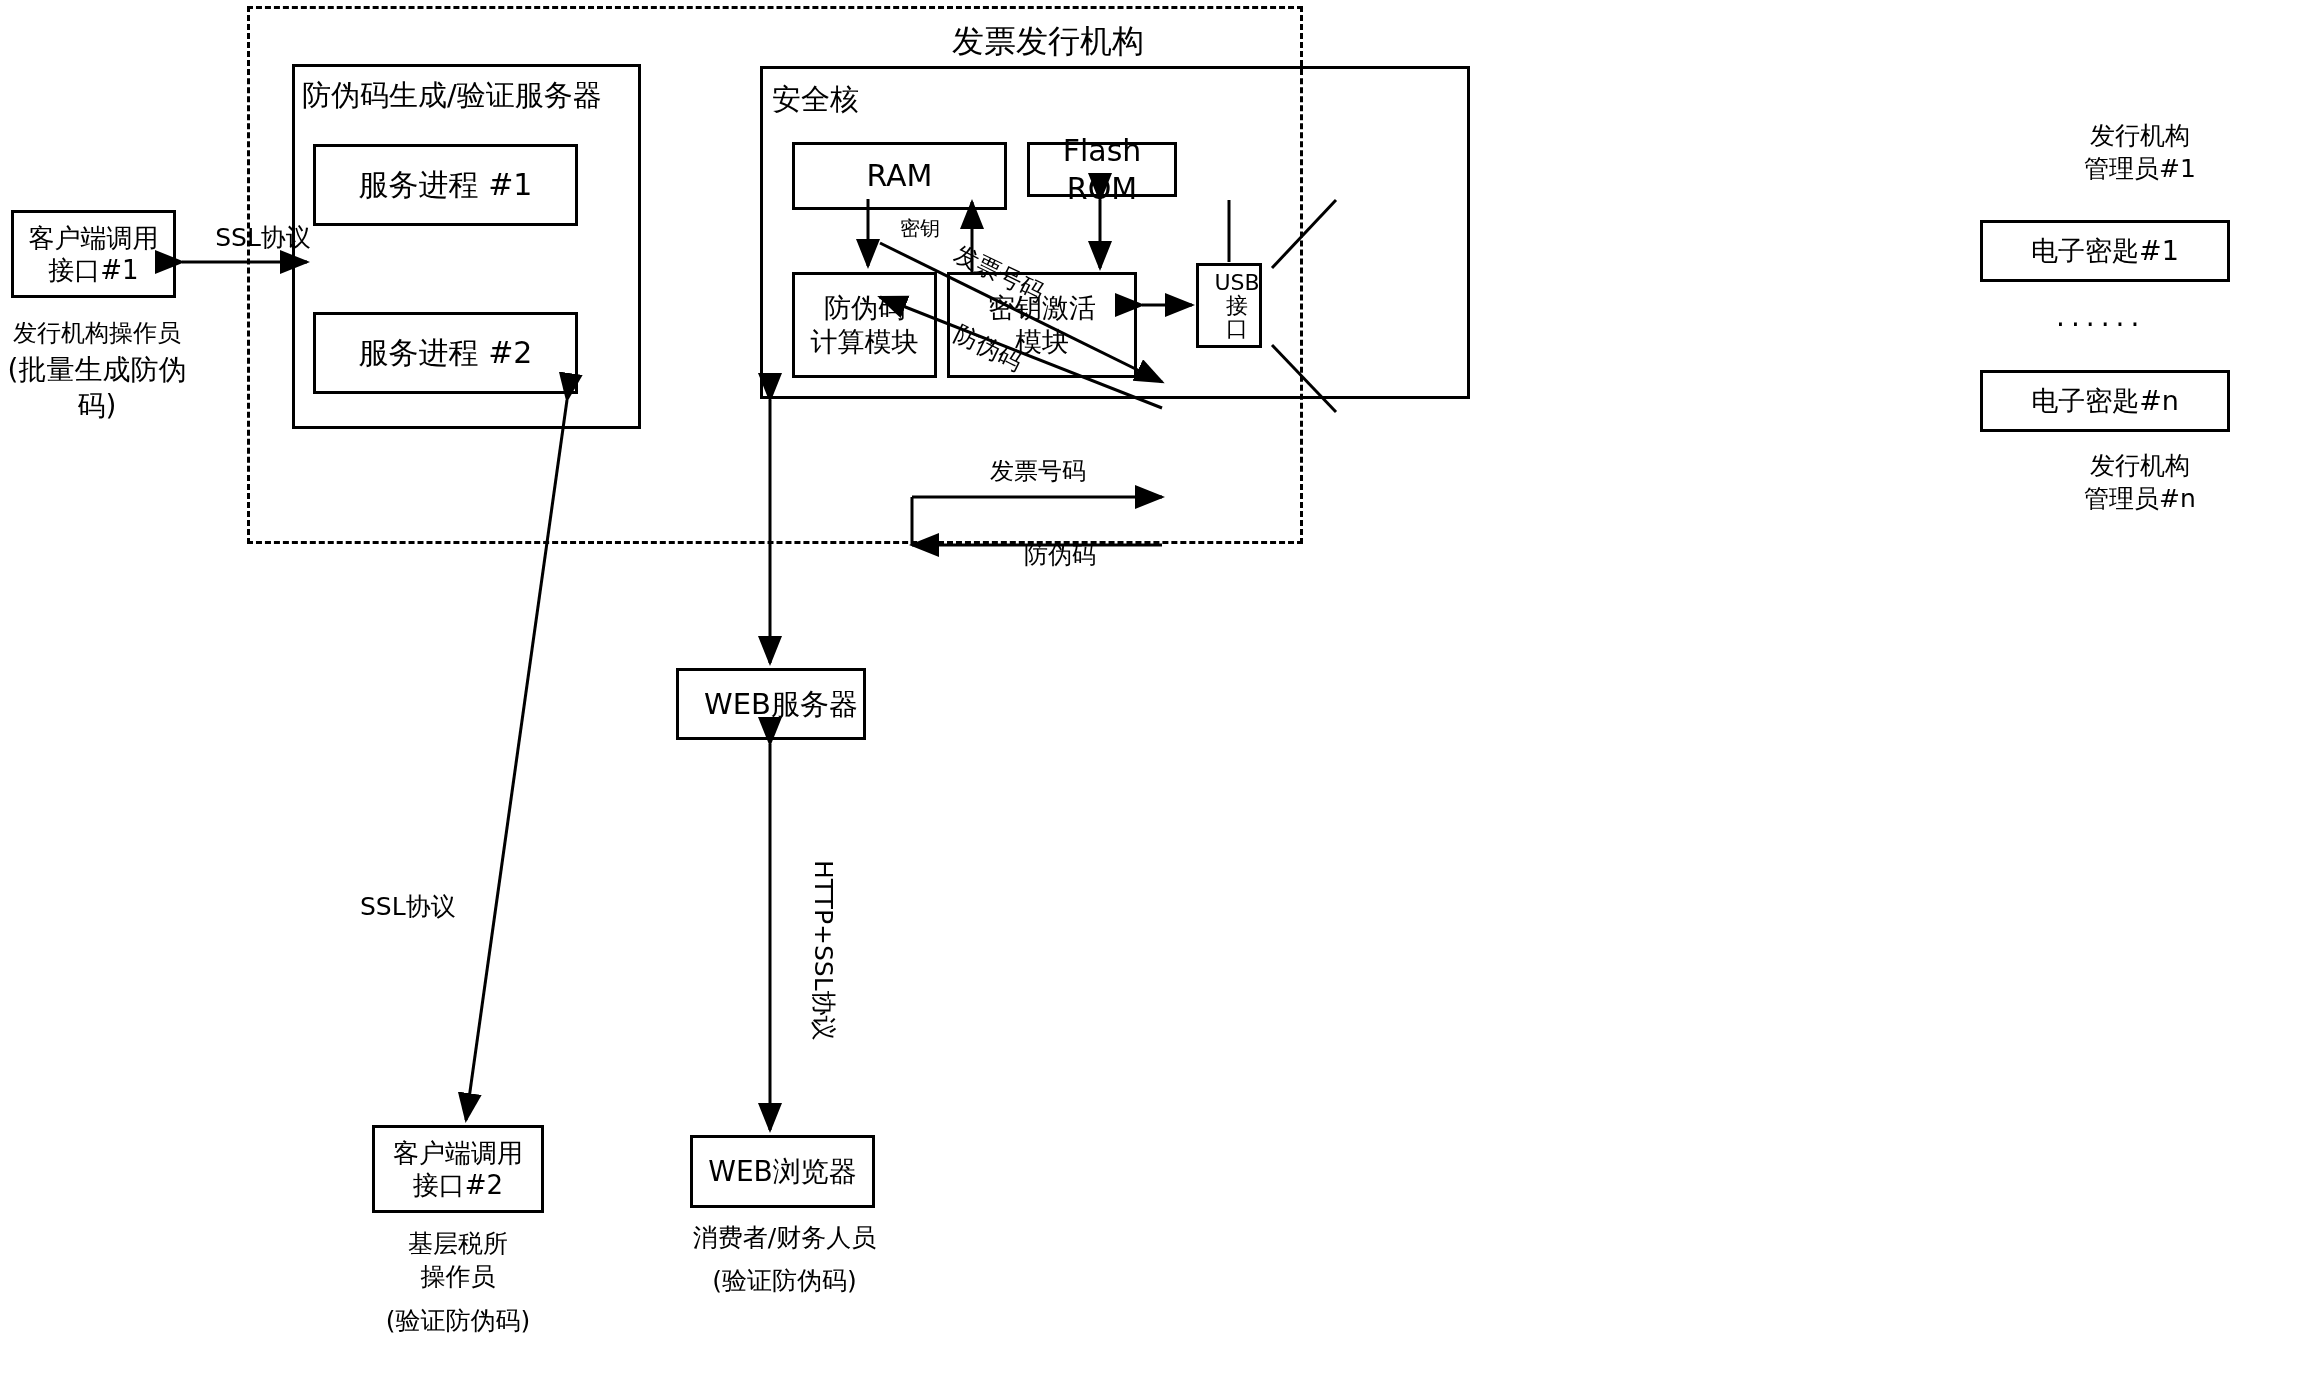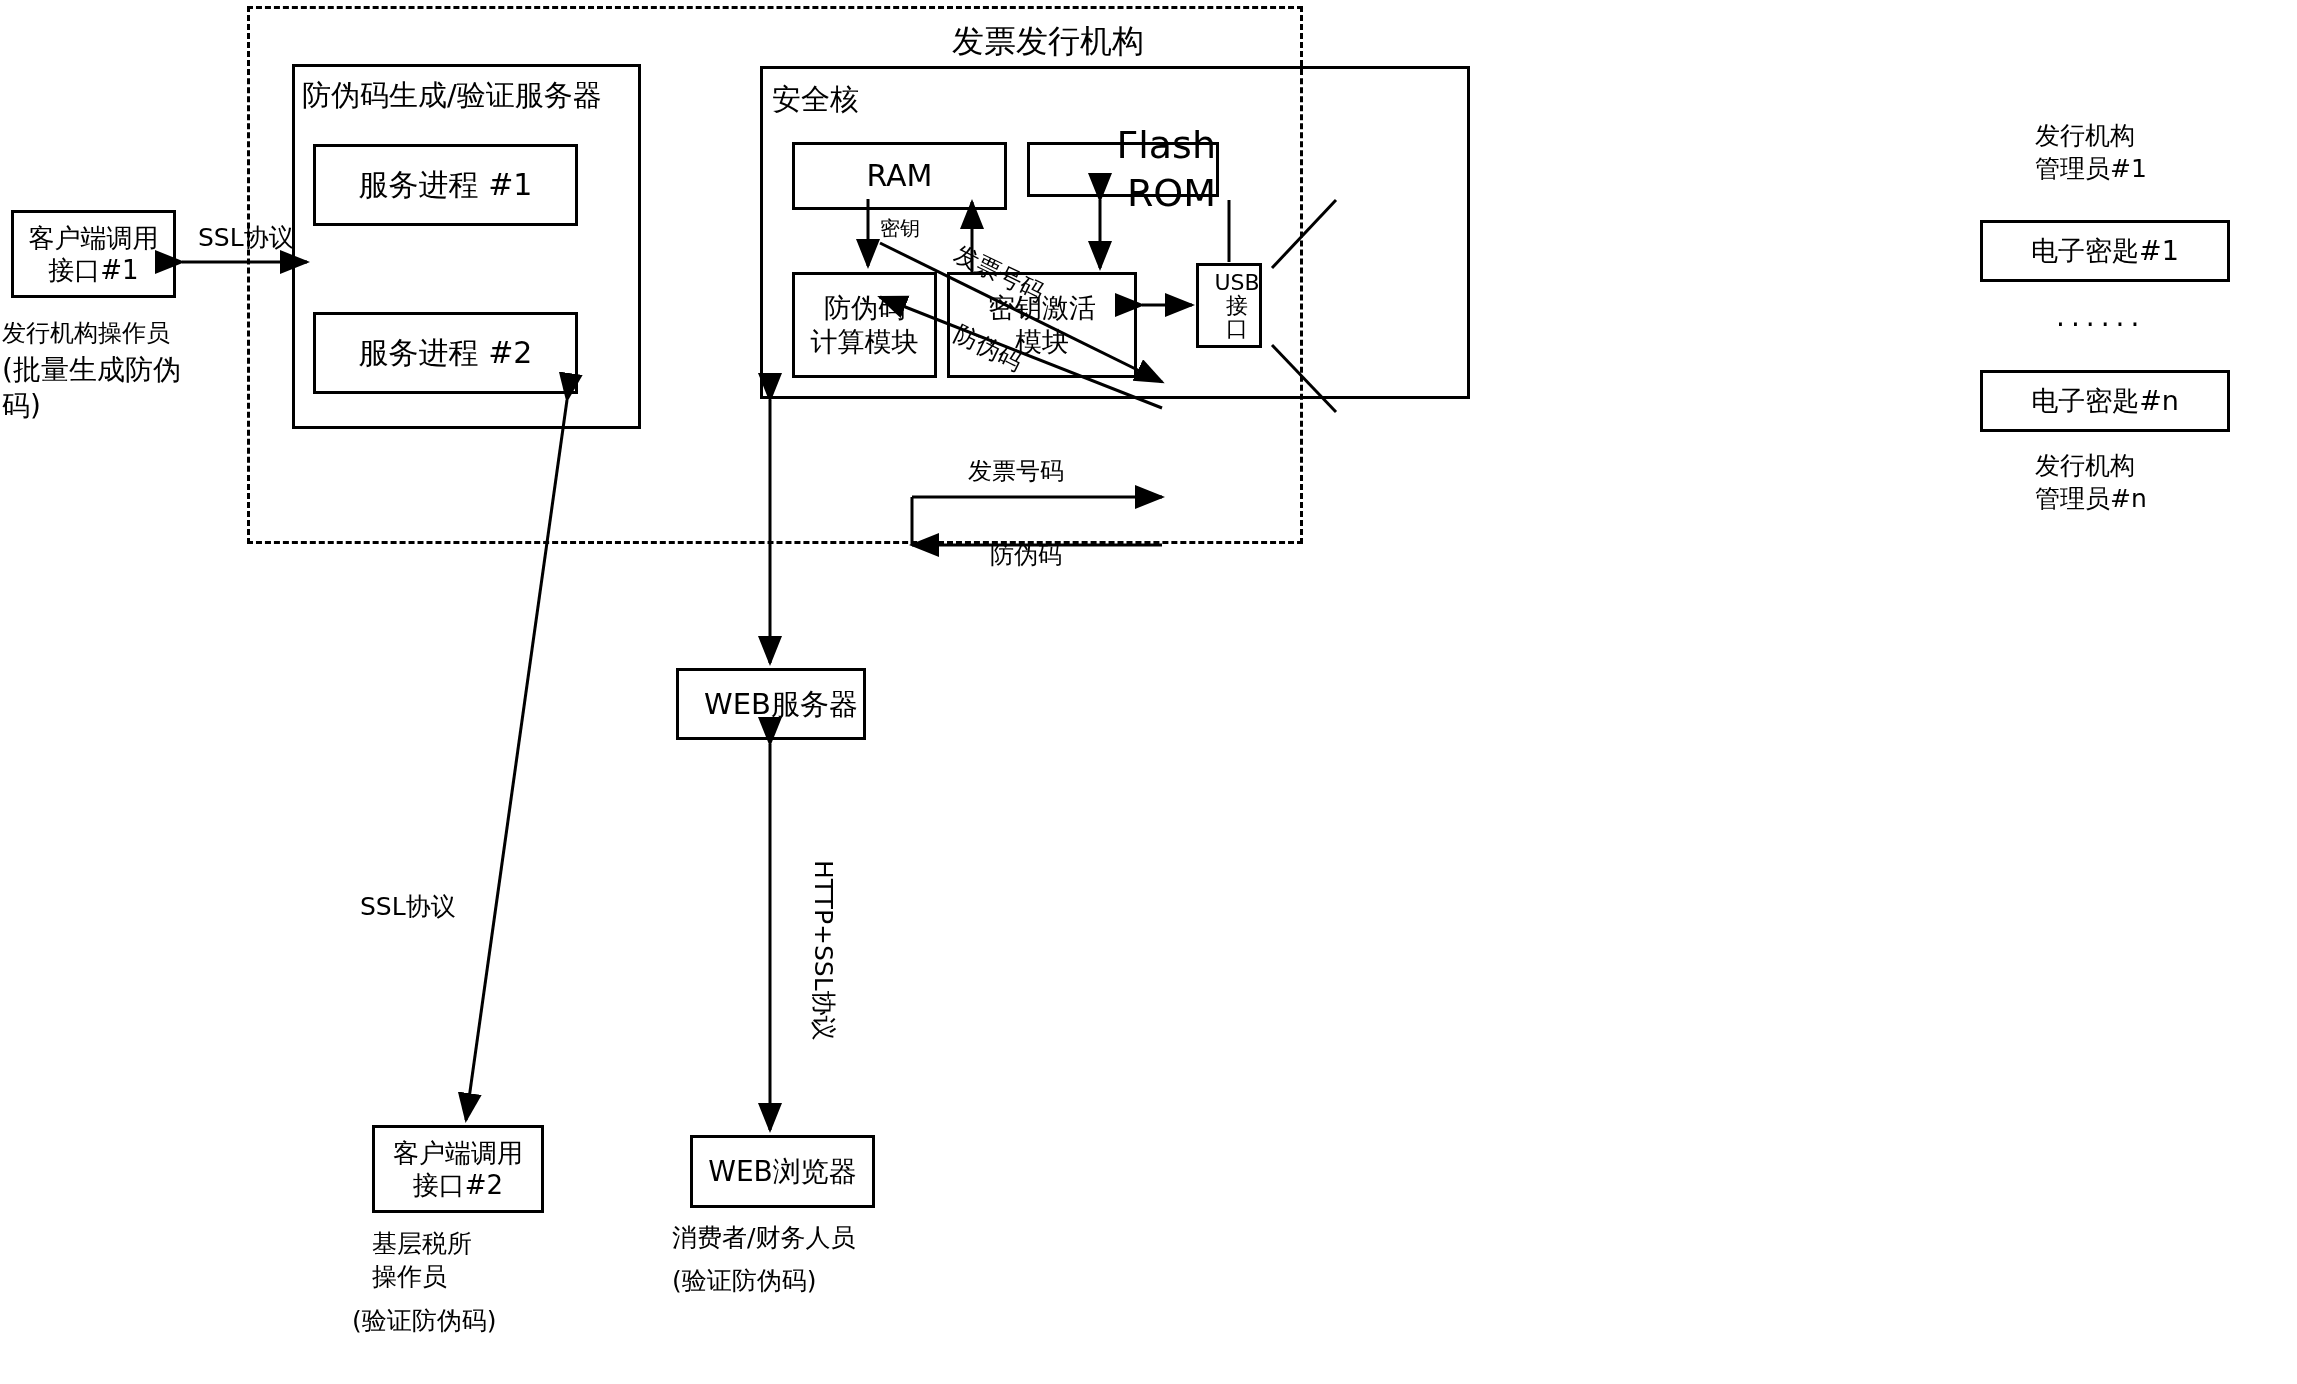--- a/index.html
+++ b/index.html
@@ -1,21 +1,21 @@
 <!DOCTYPE html>
 <html><head>
 <meta charset="utf-8">
 <style>
   html,body{margin:0;padding:0;background:#fff;}
   body{font-family:"DejaVu Sans","Liberation Sans",sans-serif;}
   #stage{position:relative;width:2297px;height:1384px;background:#fff;overflow:hidden;}
   .box{position:absolute;border:3px solid #000;background:transparent;box-sizing:border-box;
        display:flex;align-items:center;justify-content:center;text-align:center;line-height:1.25;color:#000;}
   .dashed{position:absolute;border:3px dashed #000;box-sizing:border-box;background:transparent;}
-  .lbl{position:absolute;color:#000;text-align:left;line-height:1.3;white-space:pre-line;}
+  .lbl{position:absolute;color:#000;text-align:center;line-height:1.3;white-space:pre-line;}
   .ttl{position:absolute;color:#000;line-height:1.2;}
   svg.wires{position:absolute;left:0;top:0;width:2297px;height:1384px;pointer-events:none;}
   .vlbl{position:absolute;color:#000;white-space:nowrap;transform-origin:left top;}
   .dots{position:absolute;color:#000;letter-spacing:6px;}
 </style>
 </head>
 <body>
 
 <div id="stage">
 
@@ -26,21 +26,21 @@
   <div class="box" style="left:292px;top:64px;width:349px;height:365px;justify-content:flex-start;align-items:flex-start;"></div>
   <div class="ttl" style="left:302px;top:78px;font-size:29px;">防伪码生成/验证服务器</div>
 
   <div class="box" style="left:313px;top:144px;width:265px;height:82px;font-size:30px;white-space:pre-line;">服务进程 #1</div>
   <div class="box" style="left:313px;top:312px;width:265px;height:82px;font-size:30px;white-space:pre-line;">服务进程 #2</div>
 
   <div class="box" style="left:760px;top:66px;width:710px;height:333px;"></div>
   <div class="ttl" style="left:772px;top:82px;font-size:29px;">安全核</div>
 
   <div class="box" style="left:792px;top:142px;width:215px;height:68px;font-size:30px;">RAM</div>
-  <div class="box" style="left:1027px;top:142px;width:192px;height:55px;font-size:38px;text-align:right;">Flash ROM</div>
+  <div class="box" style="left:1027px;top:142px;width:150px;height:55px;font-size:30px;">Flash ROM</div>
 
   <div class="box" style="left:792px;top:272px;width:145px;height:106px;font-size:27px;white-space:pre-line;">防伪码
 计算模块</div>
   <div class="box" style="left:947px;top:272px;width:190px;height:106px;font-size:27px;white-space:pre-line;">密钥激活
 模块</div>
 
   <div class="box" style="left:1196px;top:263px;width:66px;height:85px;font-size:22px;white-space:pre-line;line-height:1.05;padding-left:16px;">USB
 接
 口</div>
 

